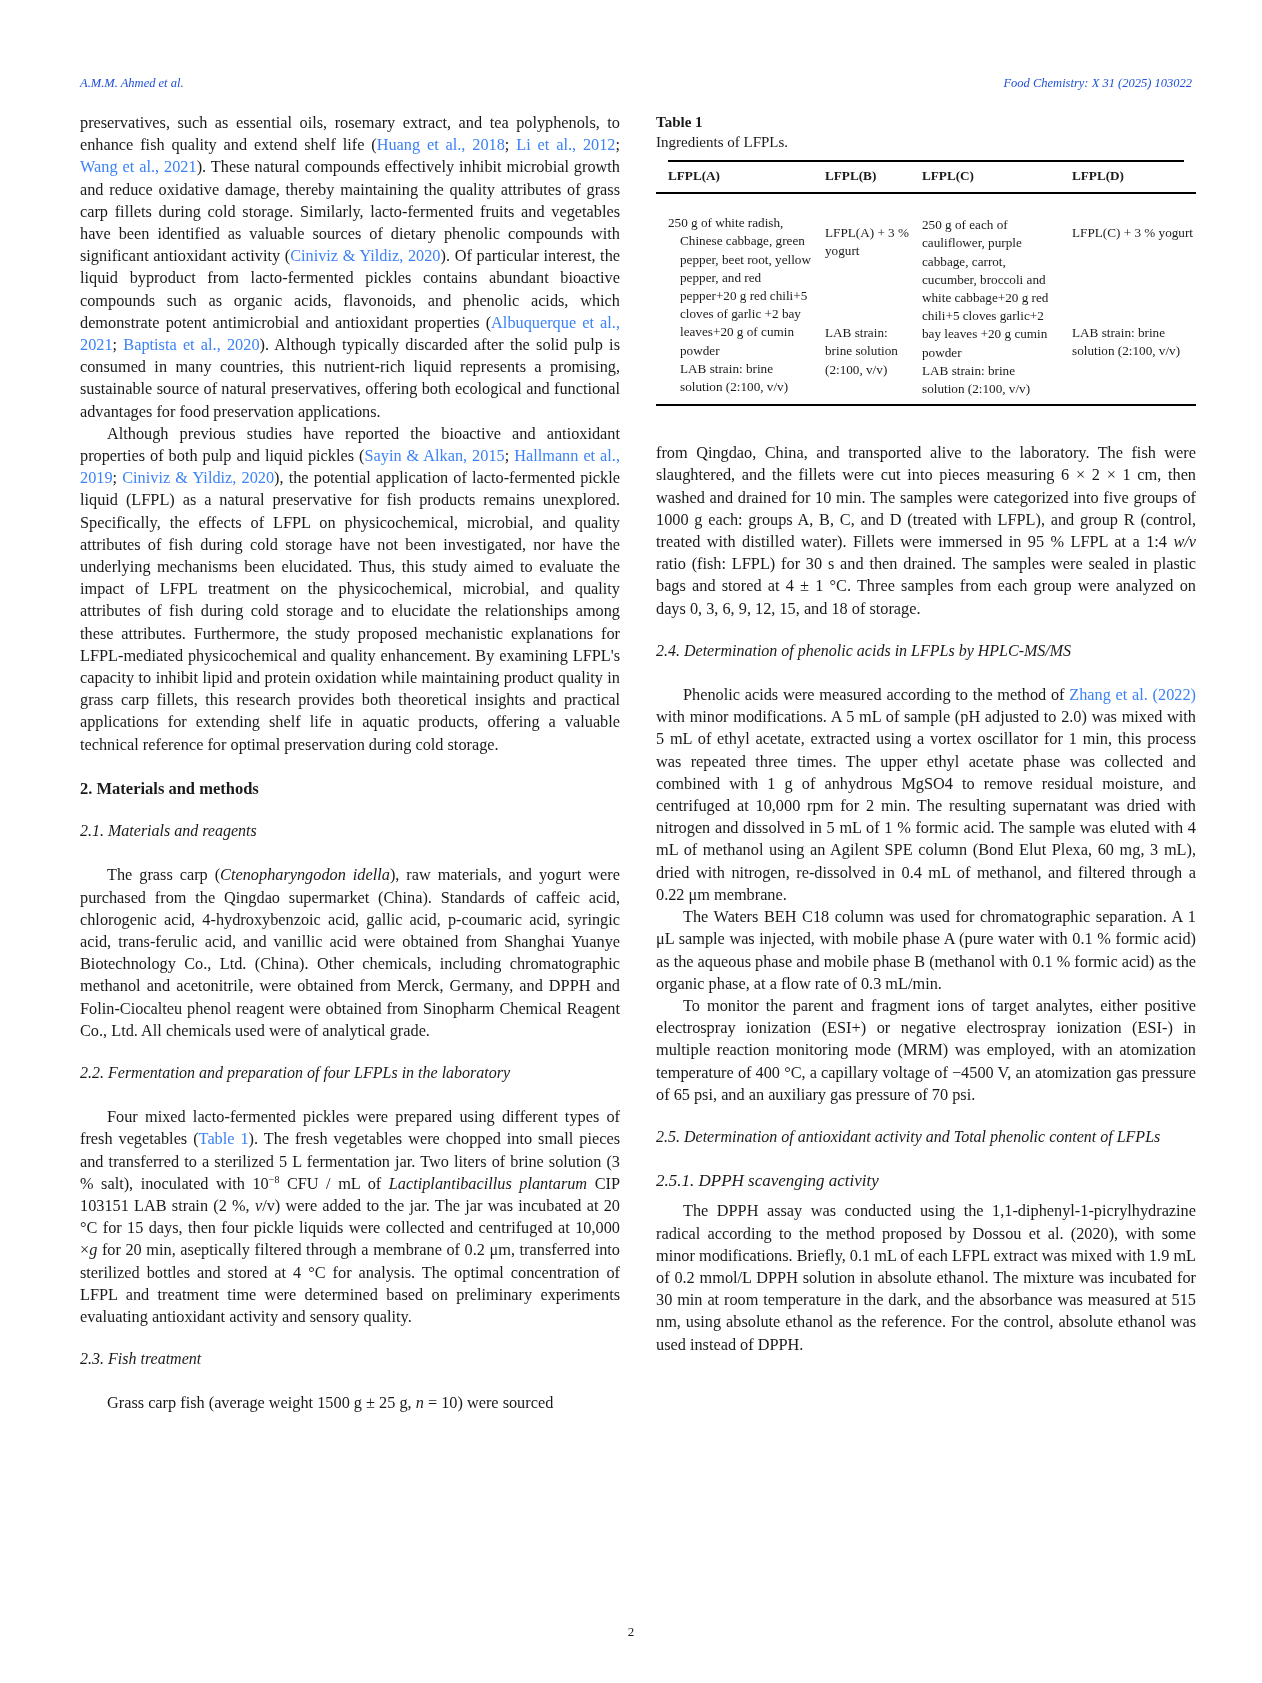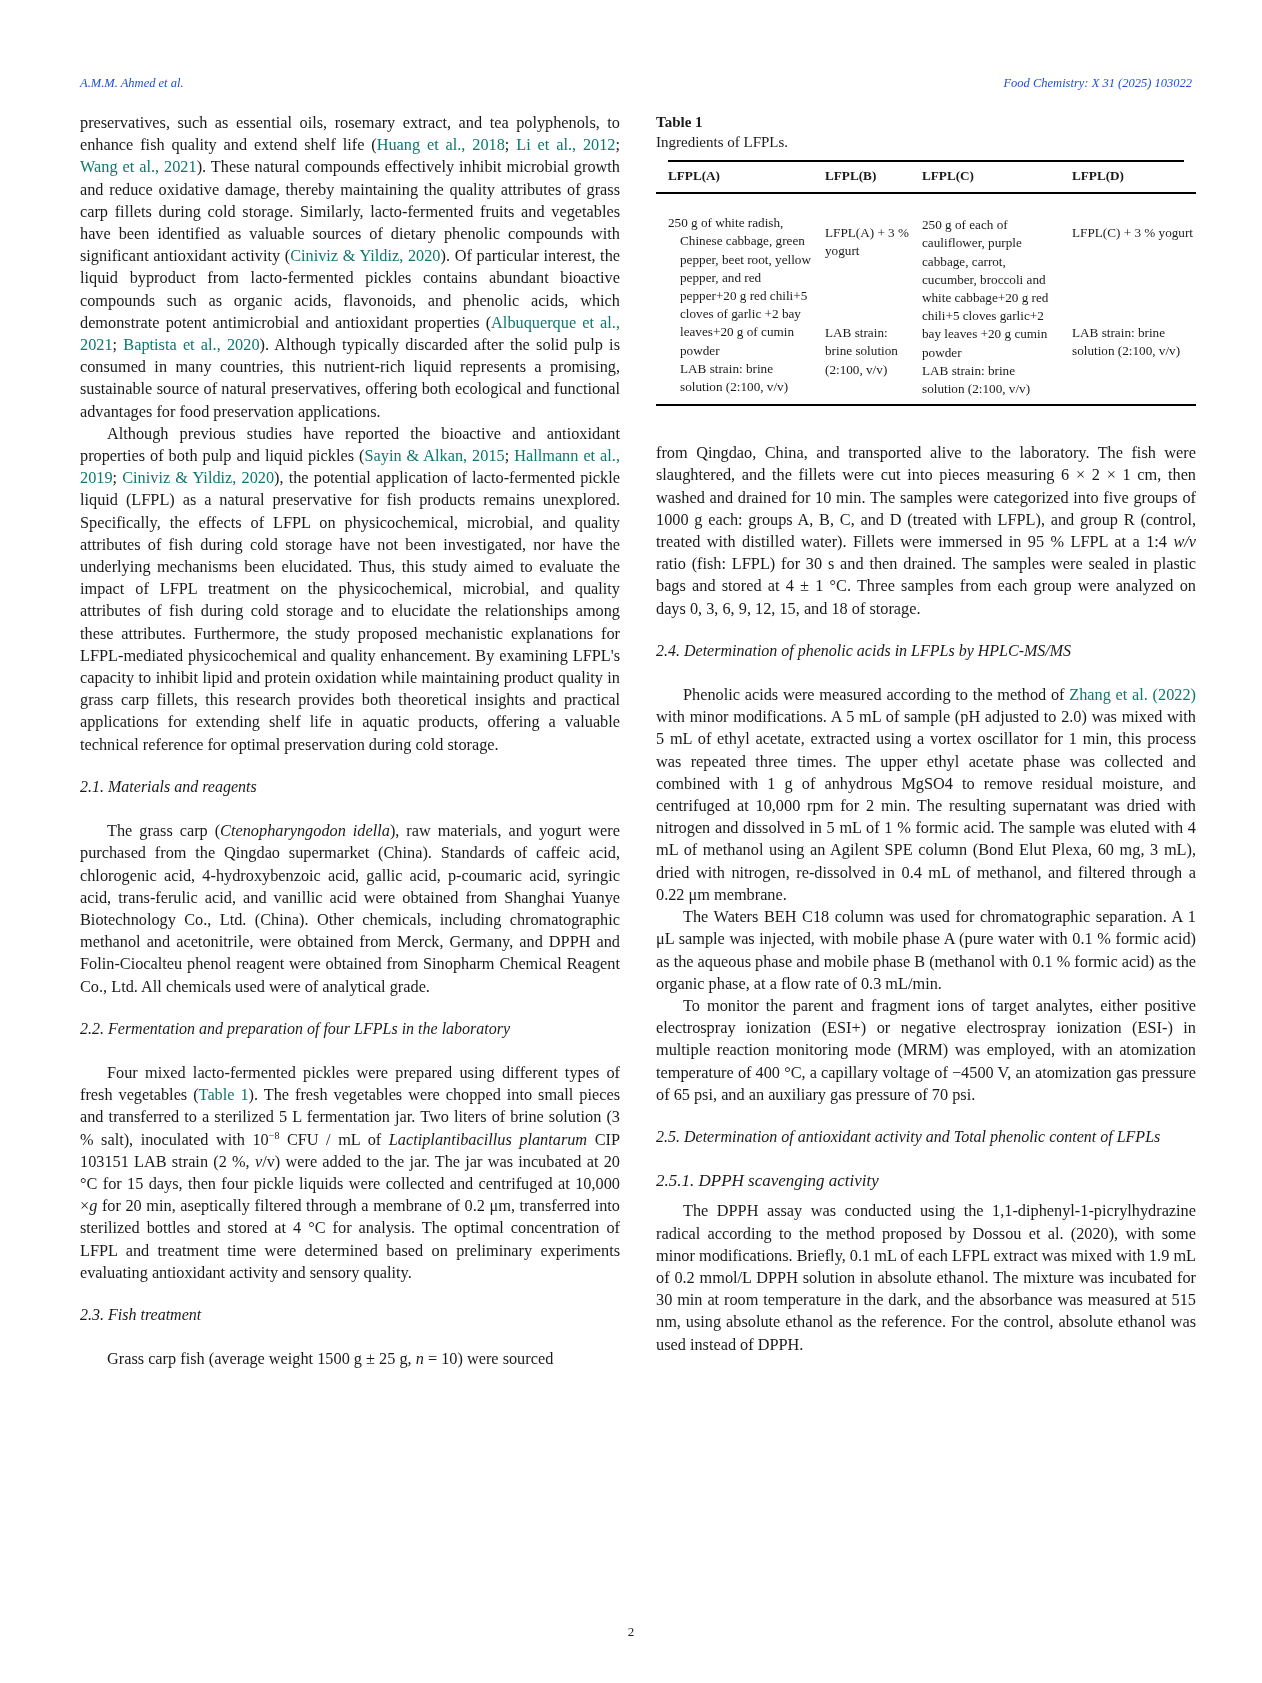--- a/index.html
+++ b/index.html
@@ -6,21 +6,21 @@
   body { width: 1262px; height: 1683px; position: relative; overflow: hidden;
          font-family: "Liberation Serif", "DejaVu Serif", serif; color: #1a1a1a; }
   .running-head { position: absolute; top: 76px; font-style: italic; font-size: 12.5px; color: #1d4ed8; }
   .rh-left { left: 80px; }
   .rh-right { right: 70px; }
   .col { position: absolute; top: 112px; width: 540px; font-size: 16.3px; line-height: 22.2px; }
   .col-left { left: 80px; }
   .col-right { left: 656px; }
   p { margin: 0; text-align: justify; hyphens: auto; }
   p.indent { text-indent: 27px; }
-  .cite { color: #0f766e; }
+  .cite { color: #3b82f6; }
   h2.sec { font-size: 16.5px; font-weight: bold; margin: 22px 0 20px 0; }
   h3.sub { font-size: 16px; font-style: italic; font-weight: normal; margin: 20px 0 22px 0; }
   h4.subsub { font-size: 17px; font-style: italic; font-weight: normal; margin: 20px 0 8px 0; }
   
   .tbl-label { font-weight: bold; font-size: 15px; line-height: 20px; }
   .tbl-caption { font-size: 15px; line-height: 20px; margin-bottom: 8px; }
   table.ingredients { width: 540px; border-collapse: collapse; font-size: 13.2px; line-height: 18.2px; }
   table.ingredients th, table.ingredients td { text-align: left; vertical-align: top; padding: 0 0 0 12px; }
   .tbl-top { border-top: 2px solid #000; }
   .grp-head { font-weight: bold; padding-top: 6px !important; padding-bottom: 4px !important; }
@@ -37,20 +37,21 @@
 <body>
 
 <div class="running-head rh-left">A.M.M. Ahmed et al.</div>
 <div class="running-head rh-right">Food Chemistry: X 31 (2025) 103022</div>
 
 <div class="col col-left">
   <p><span>preservatives, such as essential oils, rosemary extract, and tea polyphenols, to enhance fish quality and extend shelf life (</span><a class="cite">Huang et al., 2018</a><span>; </span><a class="cite">Li et al., 2012</a><span>; </span><a class="cite">Wang et al., 2021</a><span>). These natural compounds effectively inhibit microbial growth and reduce oxidative damage, thereby maintaining the quality attributes of grass carp fillets during cold storage. Similarly, lacto-fermented fruits and vegetables have been identified as valuable sources of dietary phenolic compounds with significant antioxidant activity (</span><a class="cite">Ciniviz &amp; Yildiz, 2020</a><span>). Of particular interest, the liquid byproduct from lacto-fermented pickles contains abundant bioactive compounds such as organic acids, flavonoids, and phenolic acids, which demonstrate potent antimicrobial and antioxidant properties (</span><a class="cite">Albuquerque et al., 2021</a><span>; </span><a class="cite">Baptista et al., 2020</a><span>). Although typically discarded after the solid pulp is consumed in many countries, this nutrient-rich liquid represents a promising, sustainable source of natural preservatives, offering both ecological and functional advantages for food preservation applications.</span></p>
 
   <p class="indent"><span>Although previous studies have reported the bioactive and antioxidant properties of both pulp and liquid pickles (</span><a class="cite">Sayin &amp; Alkan, 2015</a><span>; </span><a class="cite">Hallmann et al., 2019</a><span>; </span><a class="cite">Ciniviz &amp; Yildiz, 2020</a><span>), the potential application of lacto-fermented pickle liquid (LFPL) as a natural preservative for fish products remains unexplored. Specifically, the effects of LFPL on physicochemical, microbial, and quality attributes of fish during cold storage have not been investigated, nor have the underlying mechanisms been elucidated. Thus, this study aimed to evaluate the impact of LFPL treatment on the physicochemical, microbial, and quality attributes of fish during cold storage and to elucidate the relationships among these attributes. Furthermore, the study proposed mechanistic explanations for LFPL-mediated physicochemical and quality enhancement. By examining LFPL's capacity to inhibit lipid and protein oxidation while maintaining product quality in grass carp fillets, this research provides both theoretical insights and practical applications for extending shelf life in aquatic products, offering a valuable technical reference for optimal preservation during cold storage.</span></p>
 
+  <h2 class="sec">2.  Materials and methods</h2>
   <h3 class="sub">2.1.  Materials and reagents</h3>
   <p class="indent"><span>The grass carp (</span><i>Ctenopharyngodon idella</i><span>), raw materials, and yogurt were purchased from the Qingdao supermarket (China). Standards of caffeic acid, chlorogenic acid, 4-hydroxybenzoic acid, gallic acid, p-coumaric acid, syringic acid, trans-ferulic acid, and vanillic acid were obtained from Shanghai Yuanye Biotechnology Co., Ltd. (China). Other chemicals, including chromatographic methanol and acetonitrile, were obtained from Merck, Germany, and DPPH and Folin-Ciocalteu phenol reagent were obtained from Sinopharm Chemical Reagent Co., Ltd. All chemicals used were of analytical grade.</span></p>
 
   <h3 class="sub">2.2.  Fermentation and preparation of four LFPLs in the laboratory</h3>
   <p class="indent"><span>Four mixed lacto-fermented pickles were prepared using different types of fresh vegetables (</span><a class="cite">Table 1</a><span>). The fresh vegetables were chopped into small pieces and transferred to a sterilized 5 L fermentation jar. Two liters of brine solution (3 % salt), inoculated with 10</span><sup>−8</sup><span> CFU / mL of </span><i>Lactiplantibacillus plantarum</i><span> CIP 103151 LAB strain (2 %, </span><i>v</i><span>/v) were added to the jar. The jar was incubated at 20 °C for 15 days, then four pickle liquids were collected and centrifuged at 10,000 ×</span><i>g</i><span> for 20 min, aseptically filtered through a membrane of 0.2 μm, transferred into sterilized bottles and stored at 4 °C for analysis. The optimal concentration of LFPL and treatment time were determined based on preliminary experiments evaluating antioxidant activity and sensory quality.</span></p>
 
   <h3 class="sub">2.3.  Fish treatment</h3>
   <p class="indent"><span>Grass carp fish (average weight 1500 g ± 25 g, </span><i>n</i><span> = 10) were sourced</span></p>
 </div>
 

